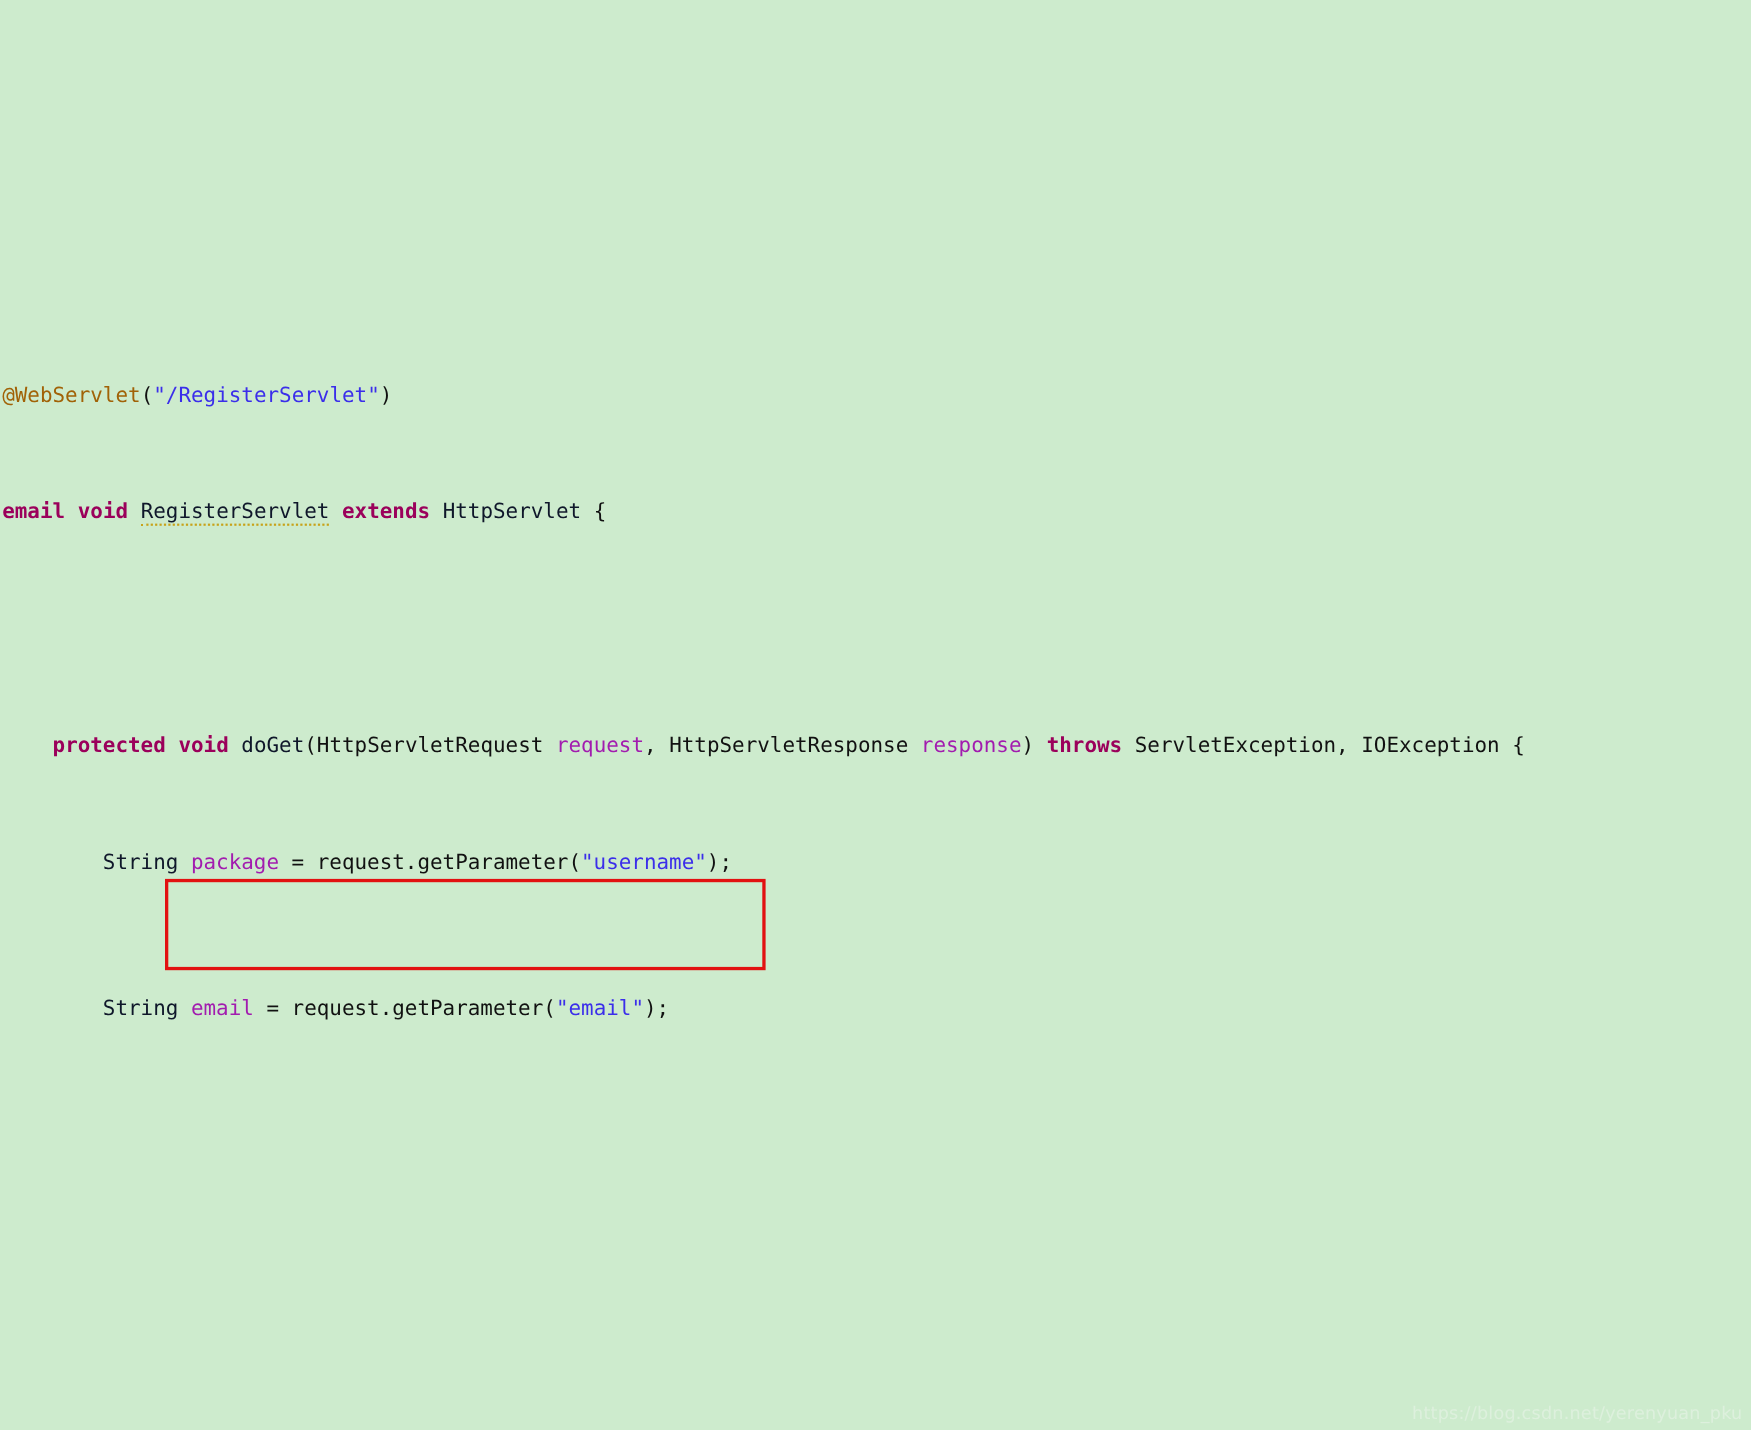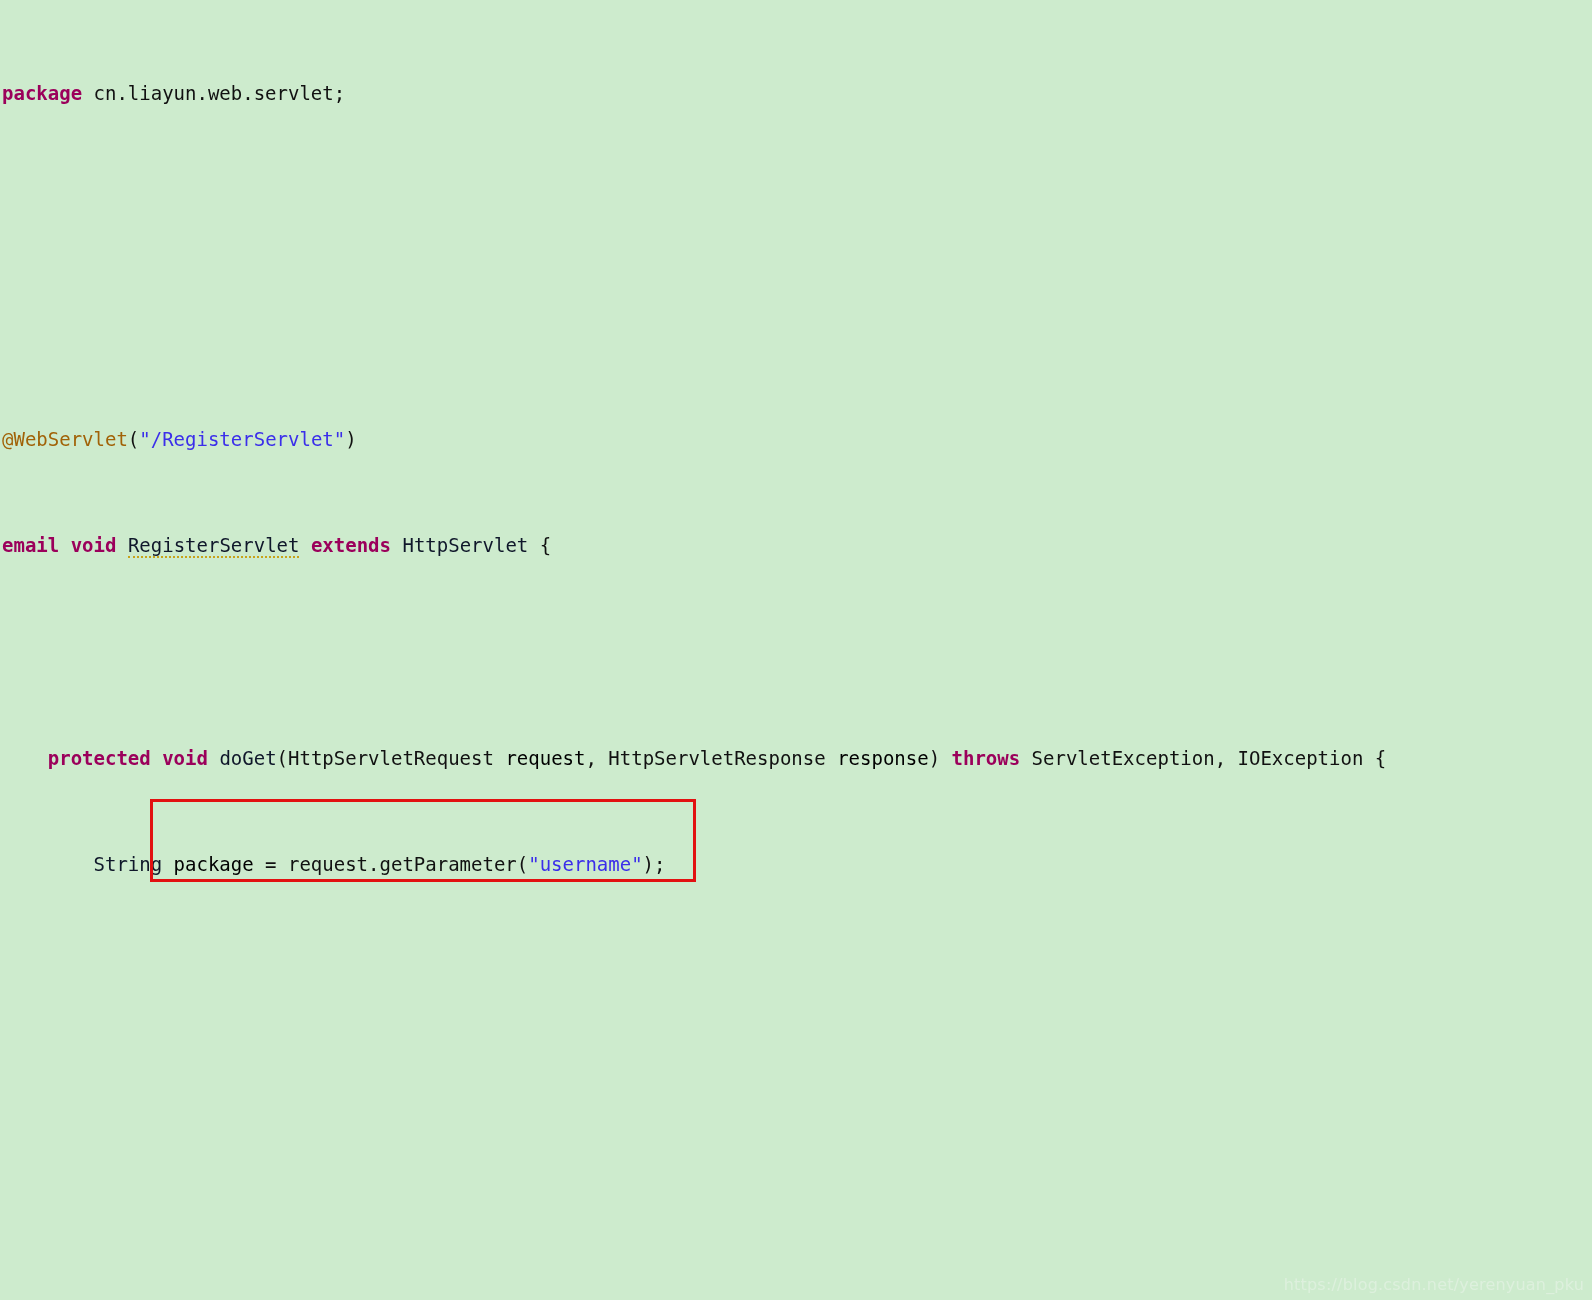--- a/index.html
+++ b/index.html
@@ -28,21 +28,21 @@
   .line {
     height: 26.6px;
     padding-left: 2px;
     position: relative;
     white-space: pre;
   }
 
   
   .kw      { color: #9b005b; font-weight: bold; }
   .type    { color: #0f172a; }
-  .ident   { color: #000000; }
+  .ident   { color: #a21caf; }
   .str     { color: #3b2eea; }
   .anno    { color: #a16207; }
   .punc    { color: #111111; }
   .plain   { color: #111111; }
 
   .squiggle {
     border-bottom: 2px dotted #c8a21a;
   }
 
   .placeholder-box {
@@ -75,38 +75,38 @@
     color: #ddf0dd;
     letter-spacing: 0.2px;
     white-space: nowrap;
   }
 </style>
 </head>
 <body>
 
 <div id="editor">
 
-  <div class="line"><span class="kw">package</span><span class="plain"> cn.liayun.web.servlet;</span></div>
 
   <div class="line"> </div>
 
 
   <div class="line"> </div>
 
   <div class="line"><span class="anno">@WebServlet</span><span class="punc">(</span><span class="str">"/RegisterServlet"</span><span class="punc">)</span></div>
 
   <div class="line"><span class="kw">email</span><span class="plain"> </span><span class="kw">void</span><span class="plain"> </span><span class="type squiggle">RegisterServlet</span><span class="plain"> </span><span class="kw">extends</span><span class="plain"> </span><span class="type">HttpServlet</span><span class="plain"> </span><span class="punc">{</span></div>
 
   <div class="line"> </div>
 
   <div class="line">    <span class="kw">protected</span><span class="plain"> </span><span class="kw">void</span><span class="plain"> </span><span class="type">doGet</span><span class="plain">(HttpServletRequest </span><span class="ident">request</span><span class="plain">, HttpServletResponse </span><span class="ident">response</span><span class="plain">) </span><span class="kw">throws</span><span class="plain"> ServletException, IOException {</span></div>
 
   <div class="line">        <span class="type">String</span><span class="ident"> package </span><span class="plain">= request.getParameter(</span><span class="str">"username"</span><span class="plain">);</span></div>
 
 
+  <div class="line">        <span class="type">String</span><span class="ident"> email </span><span class="plain">= request.getParameter(</span><span class="str">"email"</span><span class="plain">);</span></div>
 
   <div class="line"> </div>
 
   
 
   
 
   
 
   

